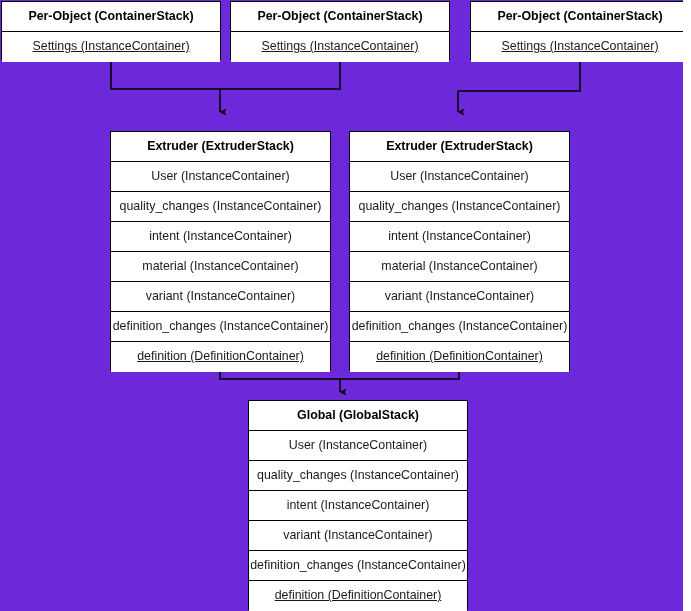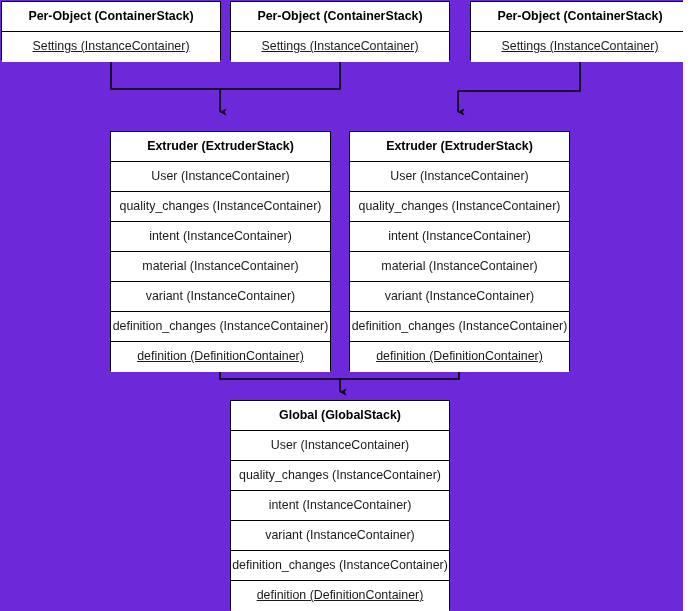--- a/index.html
+++ b/index.html
@@ -57,21 +57,21 @@
   
   .top-box   { width: 220px; height: 59px; }
   .top-box.b1 { left: 1px;   top: 1px; }
   .top-box.b2 { left: 230px; top: 1px; }
   .top-box.b3 { left: 470px; top: 1px; }
 
   .extruder-box { width: 221px; height: 240px; top: 120px; margin-top: 11px; }
   .extruder-box.e1 { left: 110px; }
   .extruder-box.e2 { left: 349px; }
 
-  .global-box { width: 220px; height: 210px; left: 230px; top: 400px; }
+  .global-box { width: 220px; height: 210px; left: 248px; top: 400px; }
 </style>
 </head>
 <body>
 
 <div id="canvas">
 
   <svg class="connectors" viewBox="0 0 691 611" xmlns="http://www.w3.org/2000/svg">
     <defs>
       <marker id="arrowhead" markerWidth="9" markerHeight="9" refX="4" refY="7" orient="auto" markerUnits="userSpaceOnUse">
         <path d="M0.5,0.5 L4,7.5 L7.5,0.5 L4,2.4 Z" fill="#000000"></path>

